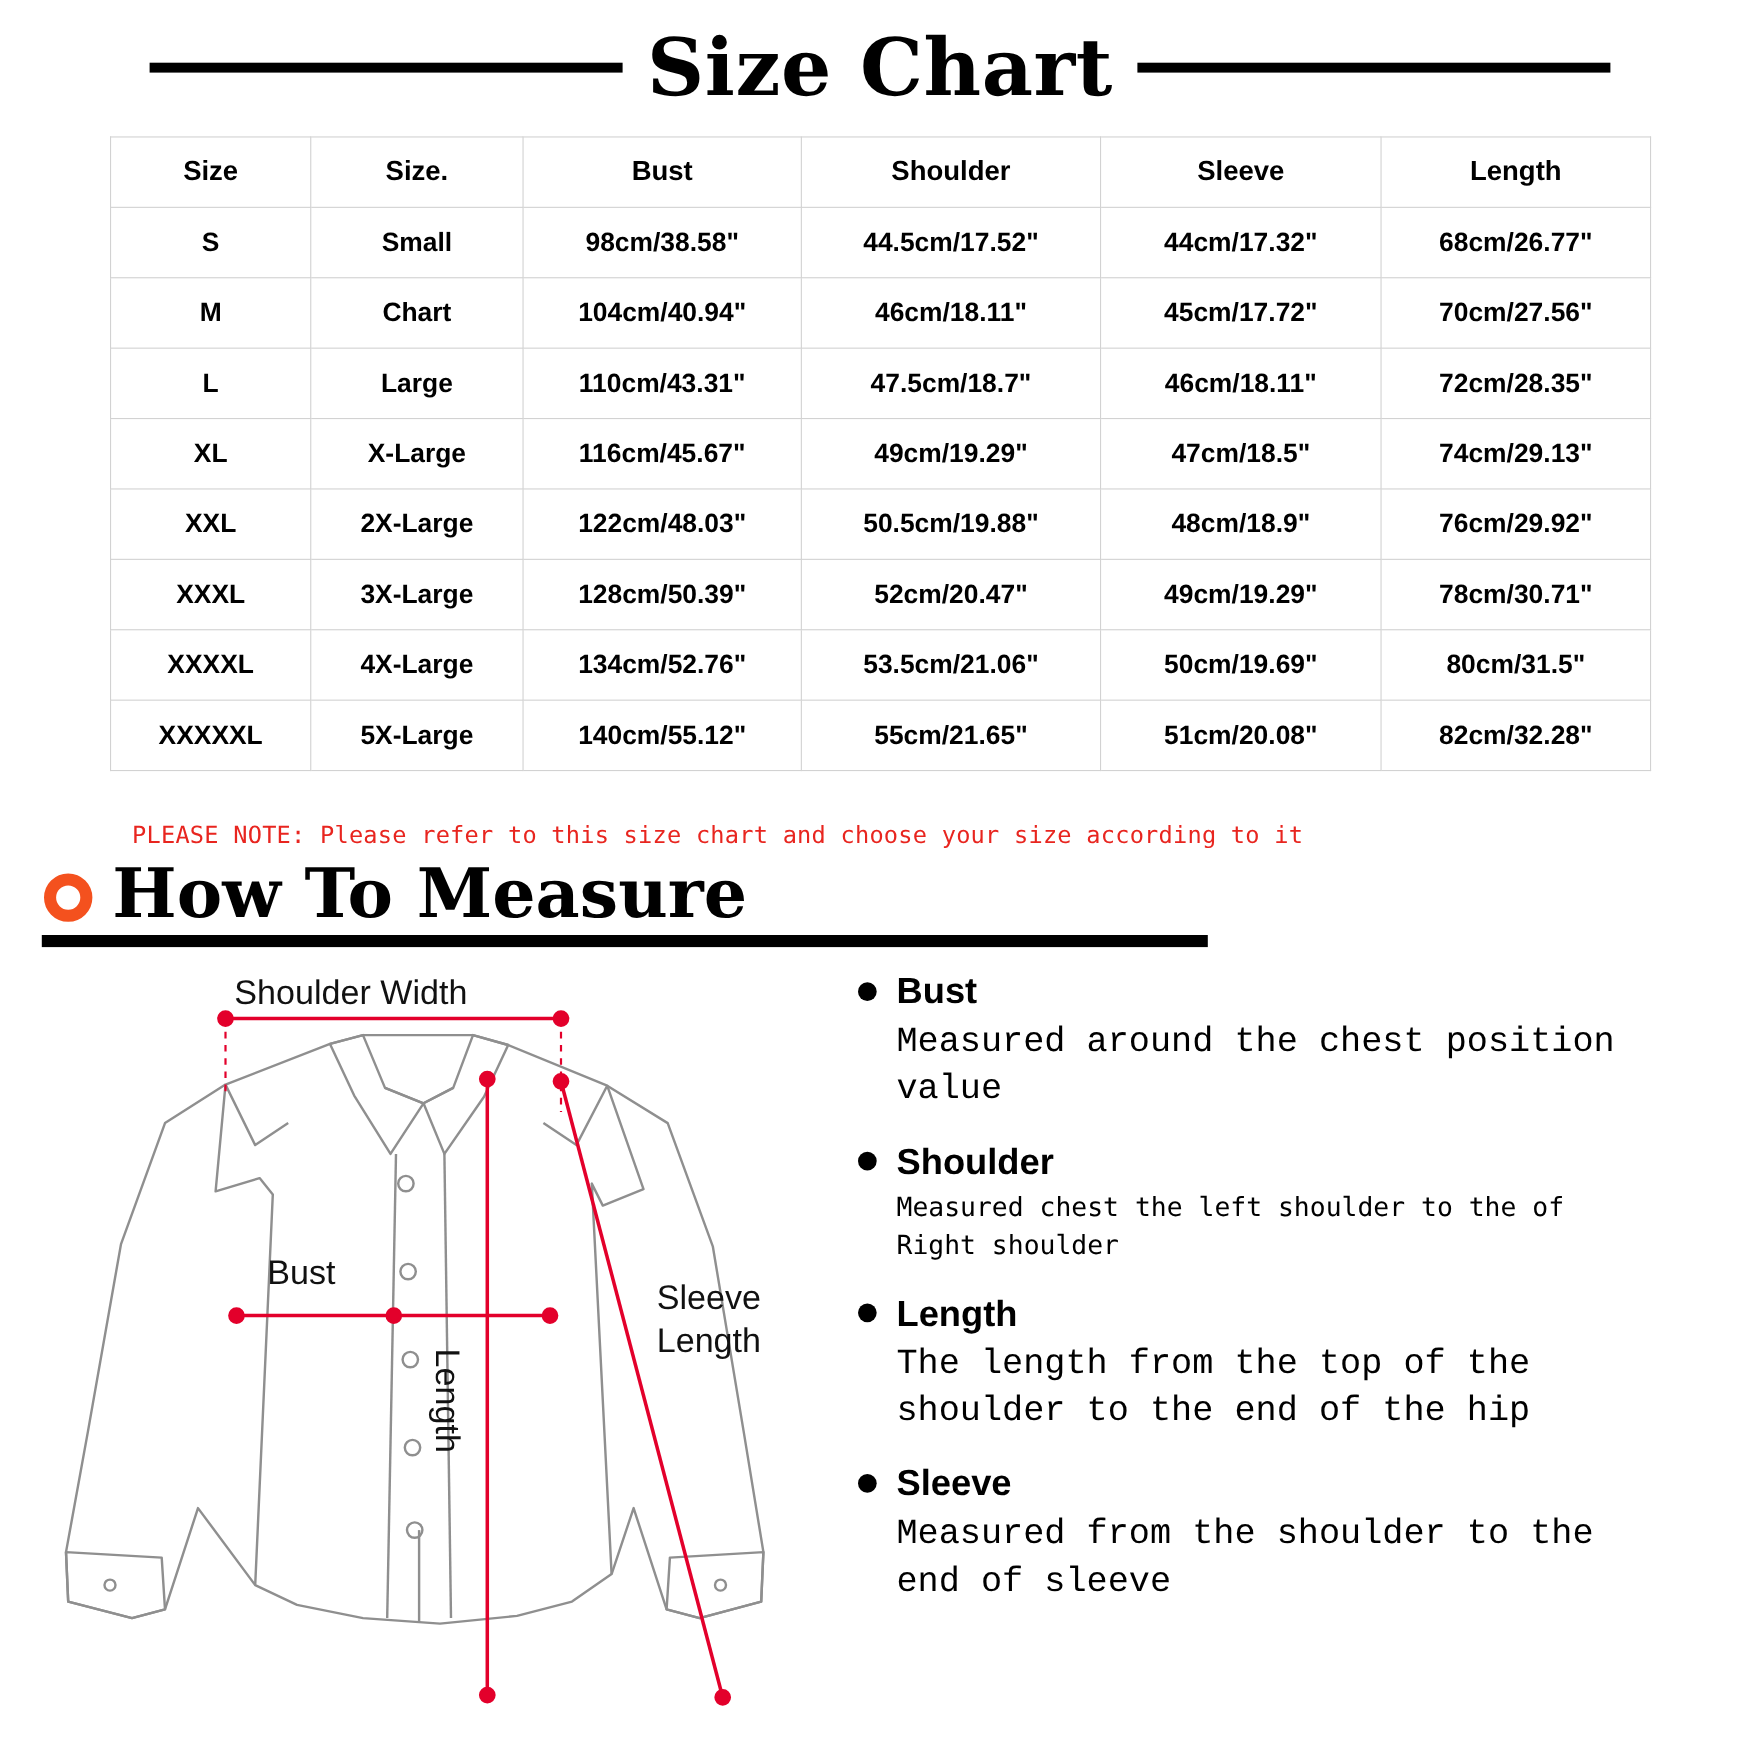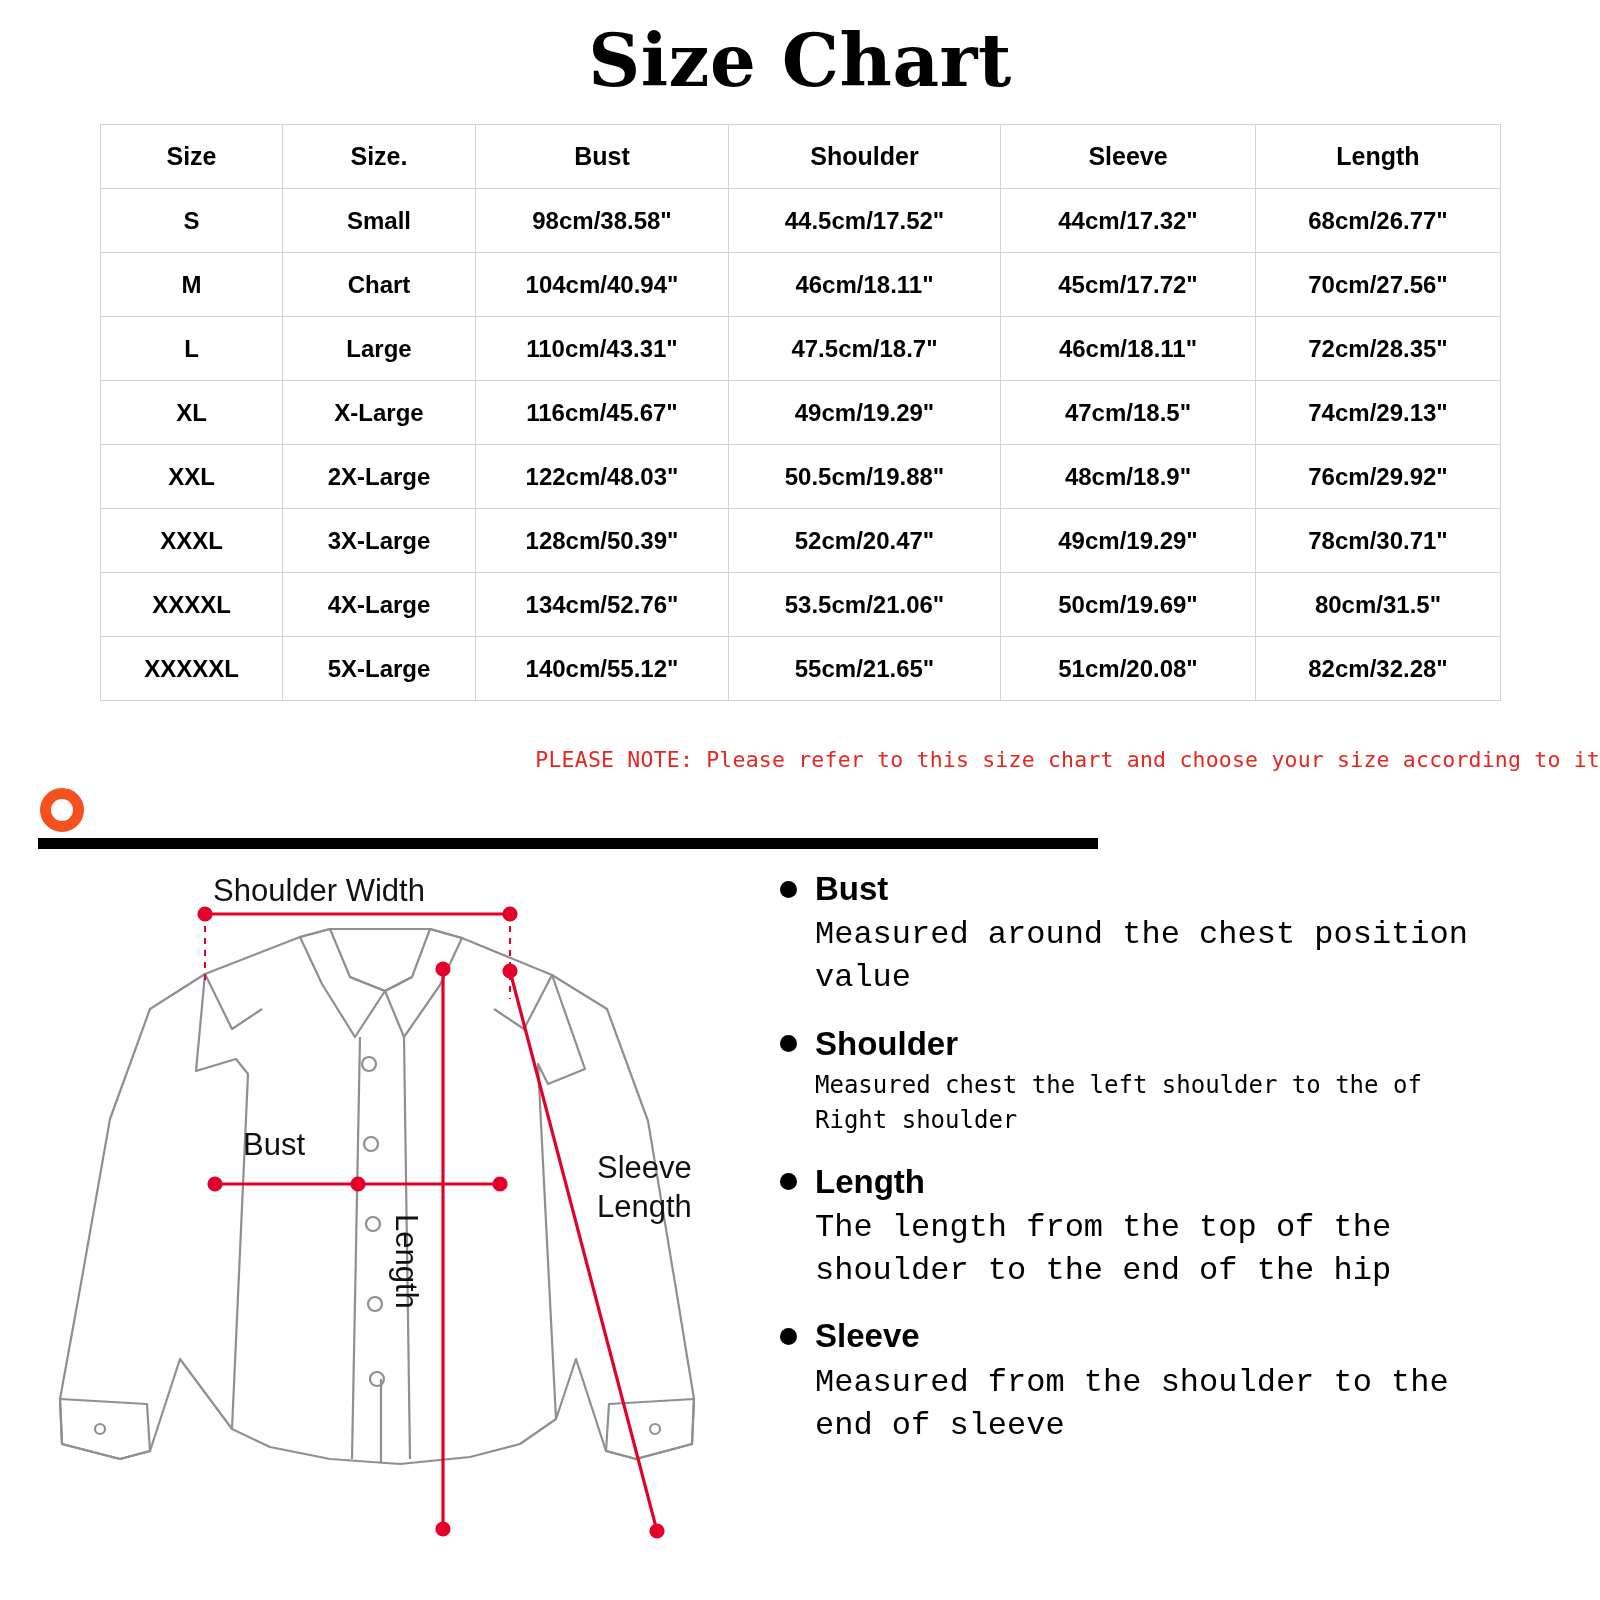--- a/index.html
+++ b/index.html
@@ -17,21 +17,20 @@
   }
 
   
   .title-row {
     display: flex;
     align-items: center;
     justify-content: center;
     margin: 16px 0 0 0;
     padding: 0 80px;
     height: 90px;
-    flex-direction: column;
   }
   .title-rule {
     flex: 1 1 auto;
     height: 9px;
     background: #000;
   }
   .title-rule.left { margin-right: 22px; max-width: 430px; }
   .title-rule.right { margin-left: 22px; max-width: 430px; }
   .title-text {
     font-family: "DejaVu Serif", serif;
@@ -73,21 +72,20 @@
   table.size-table col.c4 { width: 255px; }
   table.size-table col.c5 { width: 245px; }
 
   
   .note {
     margin: 46px 0 0 120px;
     color: #e8251f;
     font-family: "DejaVu Sans Mono", monospace;
     font-size: 21.5px;
     letter-spacing: 0.2px;
-    text-align: right;
   }
 
   
   .htm-head {
     display: flex;
     align-items: center;
     margin: 10px 0 0 40px;
   }
   .htm-ring {
     width: 44px;
@@ -271,20 +269,21 @@
         <td>82cm/32.28"</td>
       </tr>
     </tbody>
   </table>
 </div>
 
 <div class="note">PLEASE NOTE: Please refer to this size chart and choose your size according to it</div>
 
 <div class="htm-head">
   <div class="htm-ring"></div>
+  <div class="htm-text">How To Measure</div>
 </div>
 <div class="htm-rule"></div>
 
 <div class="lower">
 
   <div class="diagram">
     <svg width="760" height="680" viewBox="0 0 760 680">
       <g fill="none" stroke="#8f8f8f" stroke-width="2.2" stroke-linejoin="round">
 
         <path d="M205 115 L300 78 L330 70 L430 70 L462 79 L552 116

